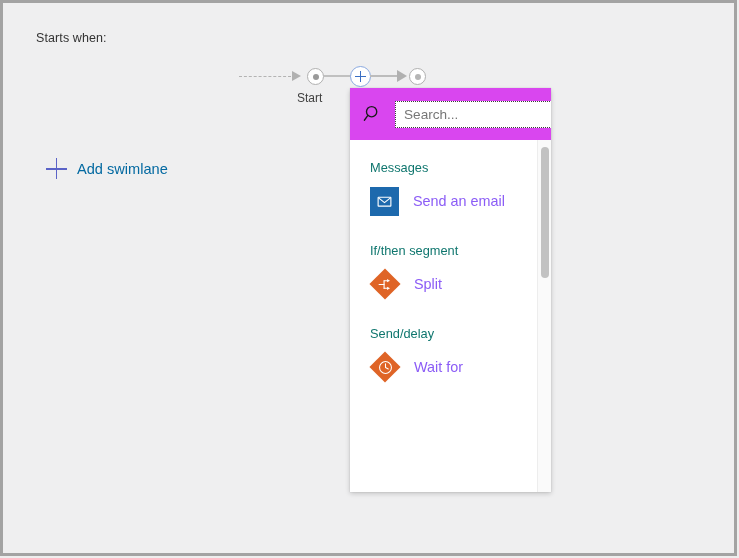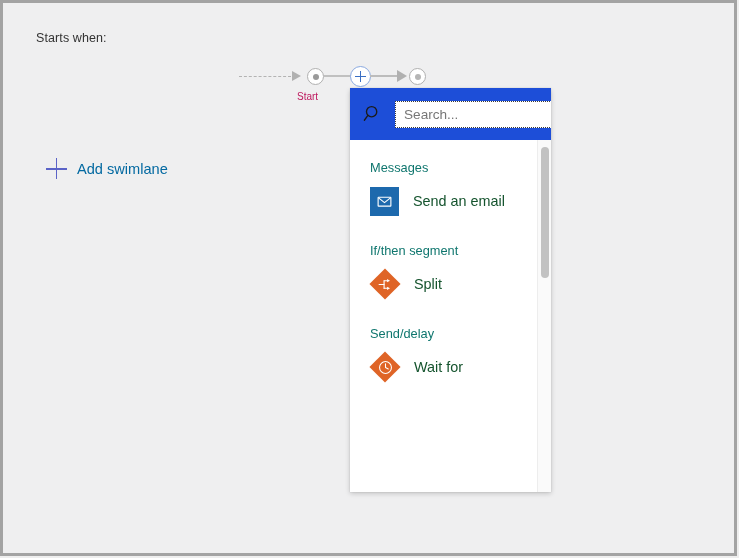--- a/index.html
+++ b/index.html
@@ -180,42 +180,42 @@
   .node-plus:before {
     left: 4px; top: 8.8px; width: 10.5px; height: 1.5px;
   }
   .node-plus:after {
     top: 4px; left: 8.7px; height: 10.5px; width: 1.5px;
   }
   .start-caption {
     position: absolute;
     left: 58px;
     top: 26px;
-    font-size: 10px;
-    color: #be185d;
+    font-size: 12px;
+    color: #404040;
   }
 
   
   .panel {
     position: absolute;
     left: 347px;
     top: 85px;
     width: 201px;
     height: 404px;
     background: #ffffff;
     box-shadow: 0 1.6px 5px rgba(0,0,0,.20), 0 0 1px rgba(0,0,0,.18);
     box-sizing: border-box;
     overflow: hidden;
   }
   .search-row {
     position: absolute;
     left: 0; top: 0;
     width: 100%;
     height: 52px;
-    background: #1d4ed8;
+    background: #d946ef;
     display: flex;
     align-items: center;
     padding-left: 12px;
     box-sizing: border-box;
   }
   .search-icon {
     width: 22px;
     height: 22px;
     flex: 0 0 22px;
     margin-right: 11px;
@@ -255,21 +255,21 @@
   .panel-item {
     display: flex;
     align-items: center;
     height: 44px;
     padding-left: 20px;
     cursor: pointer;
     user-select: none;
   }
   .panel-item .item-label {
     font-size: 14.4px;
-    color: #14532d;
+    color: #8b5cf6;
     margin-left: 14px;
   }
 
   
   .icon-square {
     width: 29px;
     height: 29px;
     flex: 0 0 29px;
     background: #1d69ad;
     display: flex;

